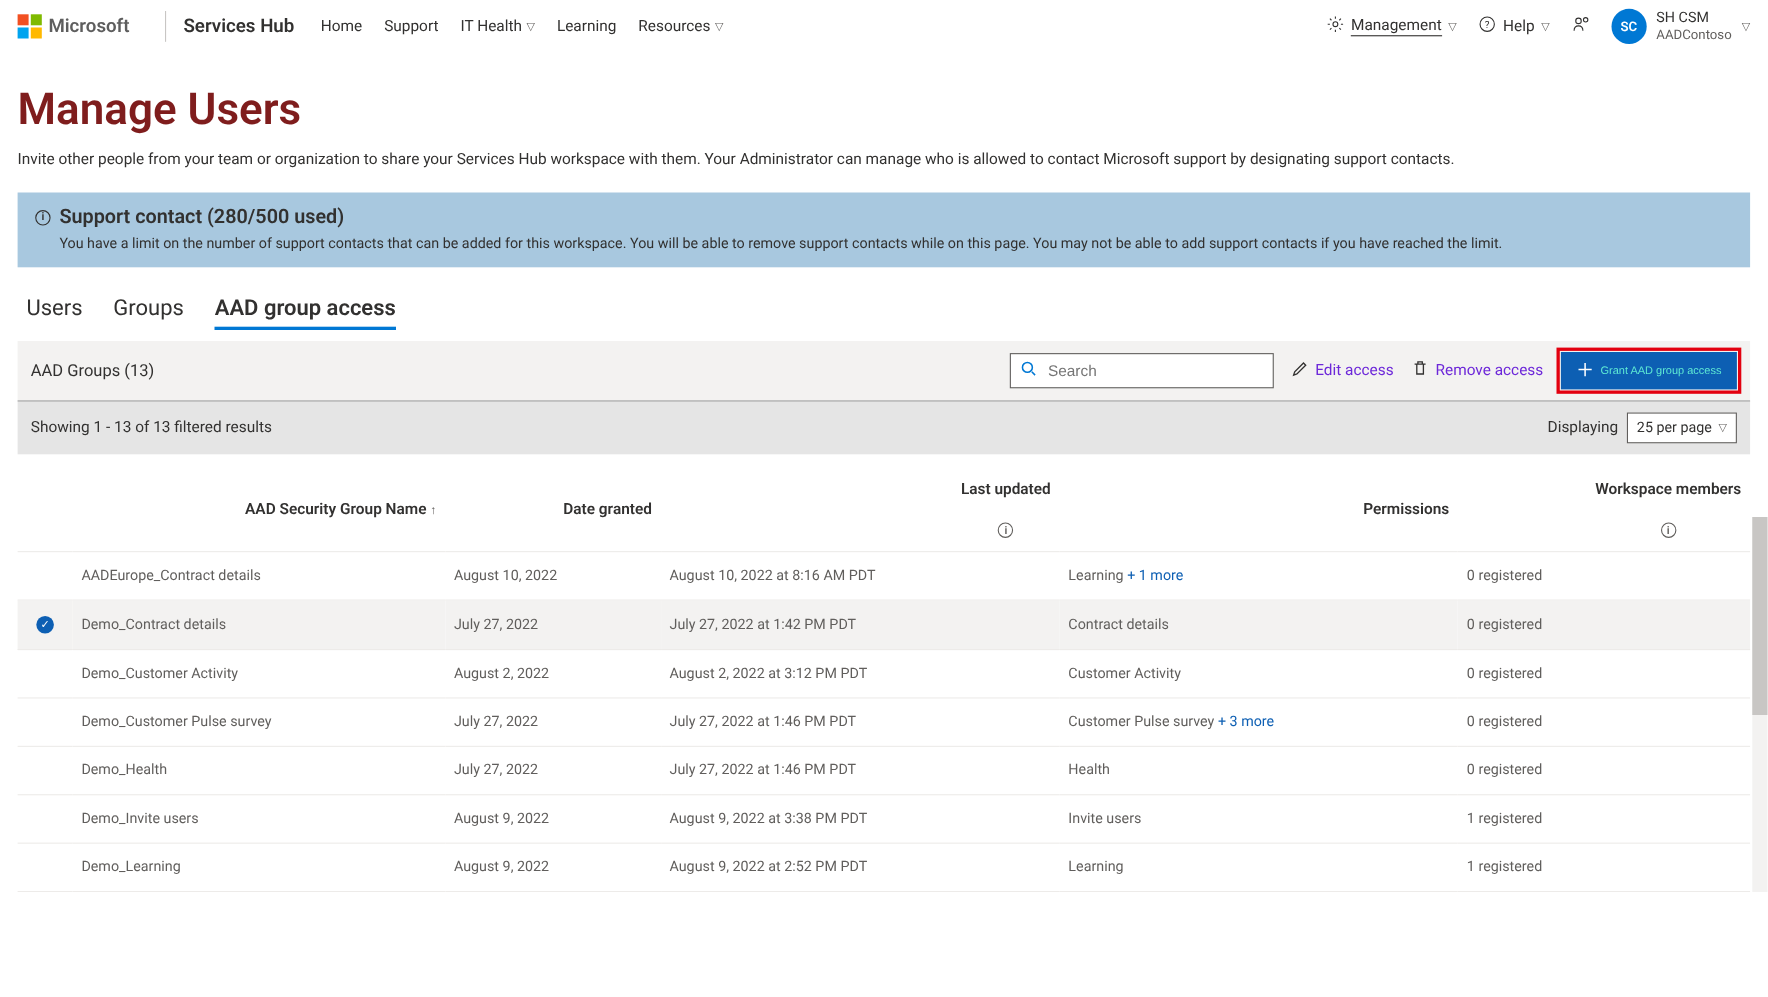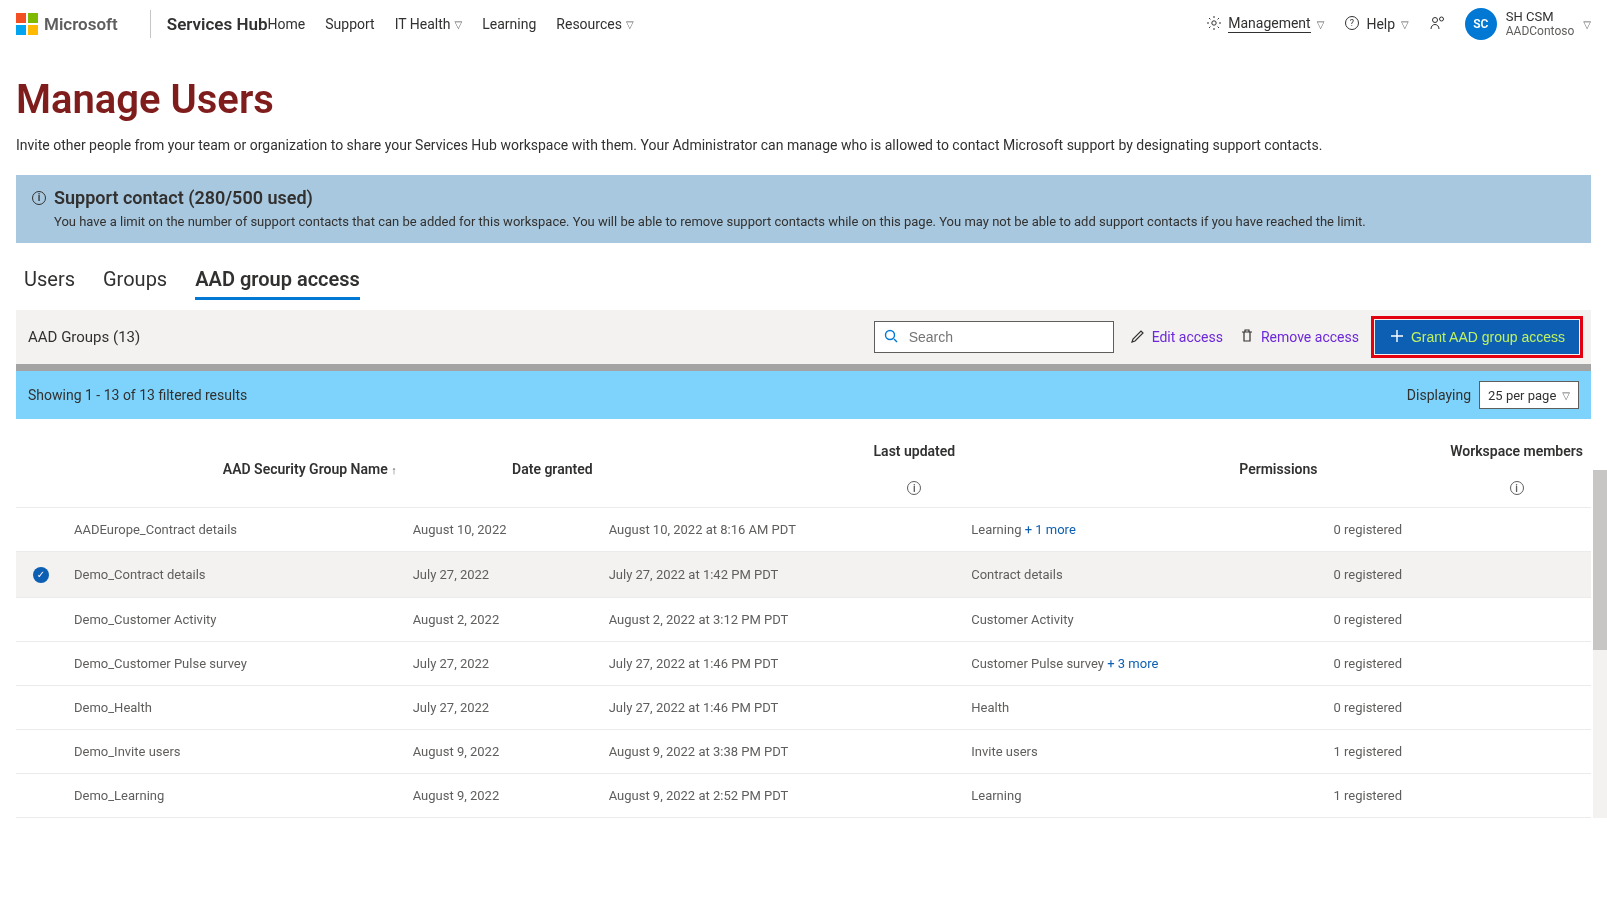--- a/index.html
+++ b/index.html
@@ -30,21 +30,21 @@
     grid-template-columns: 1fr 1fr;
     grid-template-rows: 1fr 1fr;
     gap: 2px;
   }
   .ms-logo-squares span:nth-child(1){background:#f25022;}
   .ms-logo-squares span:nth-child(2){background:#7fba00;}
   .ms-logo-squares span:nth-child(3){background:#00a4ef;}
   .ms-logo-squares span:nth-child(4){background:#ffb900;}
   .ms-logo-text { color:#5e5e5e; font-size:17px; font-weight:600;}
   .vdiv { width:1px; height:28px; background:#c8c6c4; margin:0 16px;}
-  .brand { font-size:17px; font-weight:600; color:#323130; }
+  .brand { font-size:17px; font-weight:600; color:#323130; margin-right:24px;}
   .nav-links { display:flex; gap:20px; align-items:center; font-size:14px; }
   .nav-link { color:#323130; cursor:pointer; display:flex; align-items:center; gap:4px;}
   .chev { font-size:10px; color:#605e5c;}
   .topnav-spacer { flex:1; }
   .nav-right { display:flex; align-items:center; gap:20px;}
   .nav-right .item { display:flex; align-items:center; gap:6px; cursor:pointer; color:#323130;}
   .management { border-bottom:1px solid #323130; padding-bottom:1px;}
   .avatar-circle {
     width:32px; height:32px; border-radius:50%; background:#0078d4;
     color:#fff; display:flex; align-items:center; justify-content:center;
@@ -97,32 +97,32 @@
     background:#fff; border:1px solid #605e5c; height:32px; width:240px;
     padding:0 8px;
   }
   .search-box input {
     border:none; outline:none; font-size:14px; flex:1; background:transparent;
     color:#323130;
   }
   .search-ico { color:#0078d4;}
   .tool-link { display:flex; align-items:center; gap:6px; color:#6d28d9; cursor:pointer;}
   .primary-btn {
-    background:#0d5fb3; color:#bef264; border:none; height:34px;
+    background:#0d5fb3; color:#5eead4; border:none; height:34px;
     padding:0 14px; display:flex; align-items:center; gap:6px;
-    font-size:14px; cursor:pointer;
+    font-size:10px; cursor:pointer;
     outline:3px solid #e3000f; outline-offset:1px;
   }
 
   
   .filterbar {
-    background:#7dd3fc;
+    background:#e5e5e5;
     padding:10px 12px;
     display:flex; align-items:center; gap:12px;
-    border-top:7px solid #a3a3a3;
+    border-top:1px solid #a3a3a3;
   }
   .filterbar-right { margin-left:auto; display:flex; align-items:center; gap:8px;}
   .select {
     border:1px solid #605e5c; background:#fff; height:28px; padding:0 8px;
     display:flex; align-items:center; gap:6px; font-size:13px;
   }
 
   
   .tbl { width:100%; border-collapse:collapse; margin-top:12px;}
   .tbl th {

